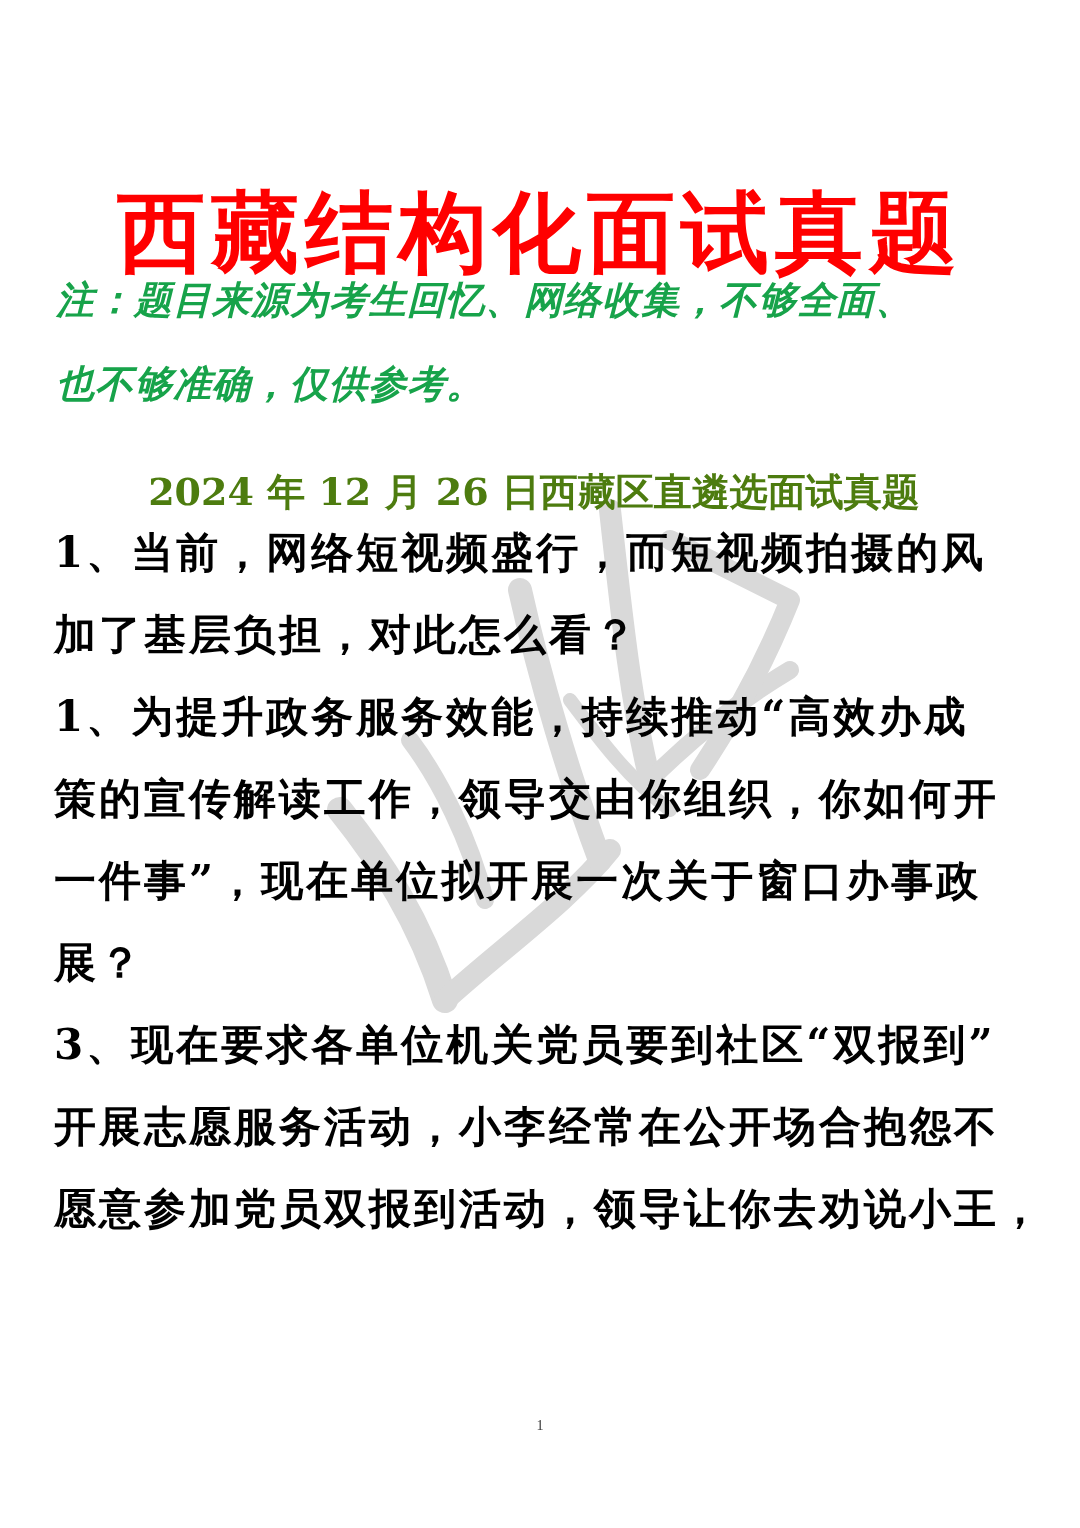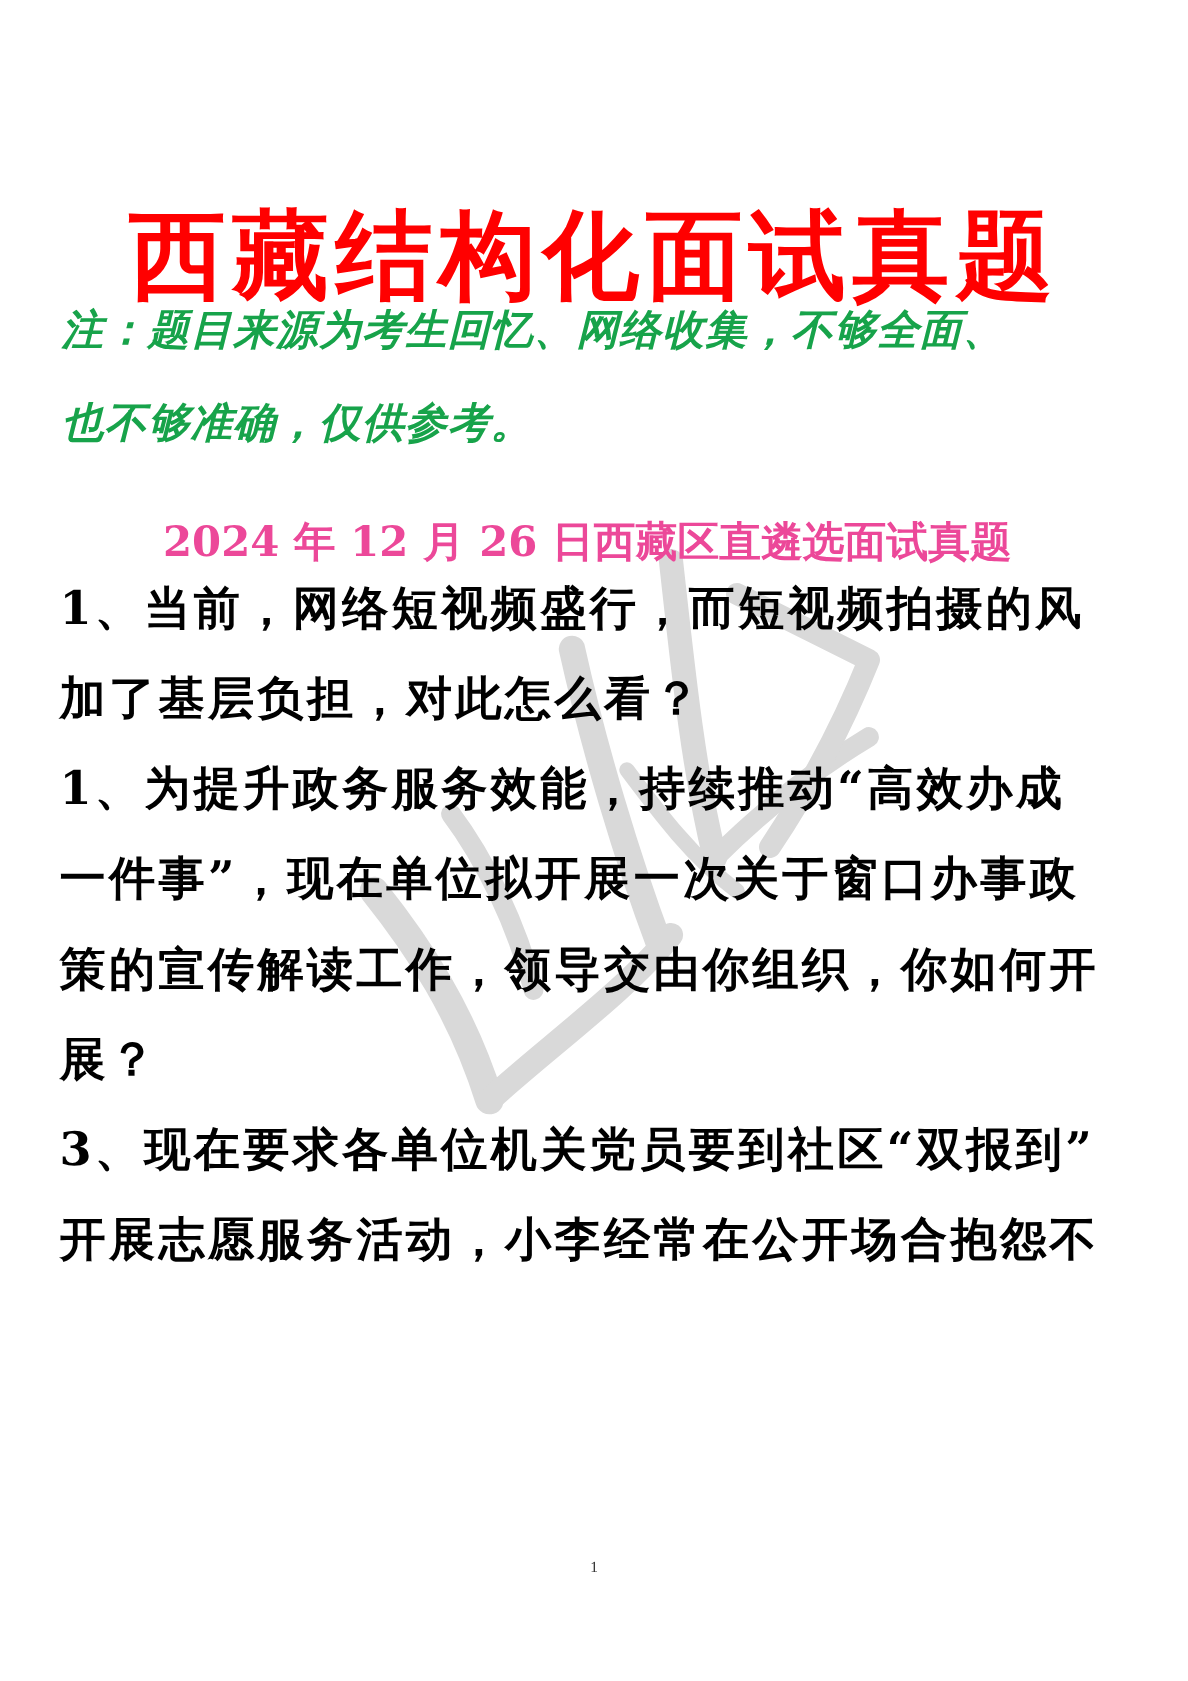--- a/index.html
+++ b/index.html
@@ -58,21 +58,21 @@
       line-height: 84px;
       letter-spacing: 1px;
     }
     .note .line { display: block; white-space: nowrap; font-style: italic; }
     .date-heading {
       position: absolute;
       left: 0;
       top: 432px;
       width: 1068px;
       text-align: center;
-      color: #ec4899;
+      color: #4d7c0f;
       font-size: 38px;
       font-weight: bold;
       line-height: 56px;
       white-space: nowrap;
     }
     .questions {
       position: absolute;
       left: 54px;
       top: 512px;
       width: 990px;
@@ -125,25 +125,26 @@
 
     <h2 class="date-heading">2024 年 12 月 26 日西藏区直遴选面试真题</h2>
 
     <div class="questions">
       <div class="question">
         <span class="line">1、当前，网络短视频盛行，而短视频拍摄的风</span>
         <span class="line">加了基层负担，对此怎么看？</span>
       </div>
       <div class="question">
         <span class="line">1、为提升政务服务效能，持续推动“高效办成</span>
+        <span class="line">策的宣传解读工作，领导交由你组织，你如何开</span>
         <span class="line">一件事”，现在单位拟开展一次关于窗口办事政</span>
-        <span class="line">策的宣传解读工作，领导交由你组织，你如何开</span>
         <span class="line">展？</span>
       </div>
       <div class="question">
         <span class="line">3、现在要求各单位机关党员要到社区“双报到”</span>
         <span class="line">开展志愿服务活动，小李经常在公开场合抱怨不</span>
+        <span class="line">愿意参加党员双报到活动，领导让你去劝说小王，</span>
       </div>
     </div>
 
     <div class="page-number">1</div>
   </div>
 </div>
 
 </body></html>

